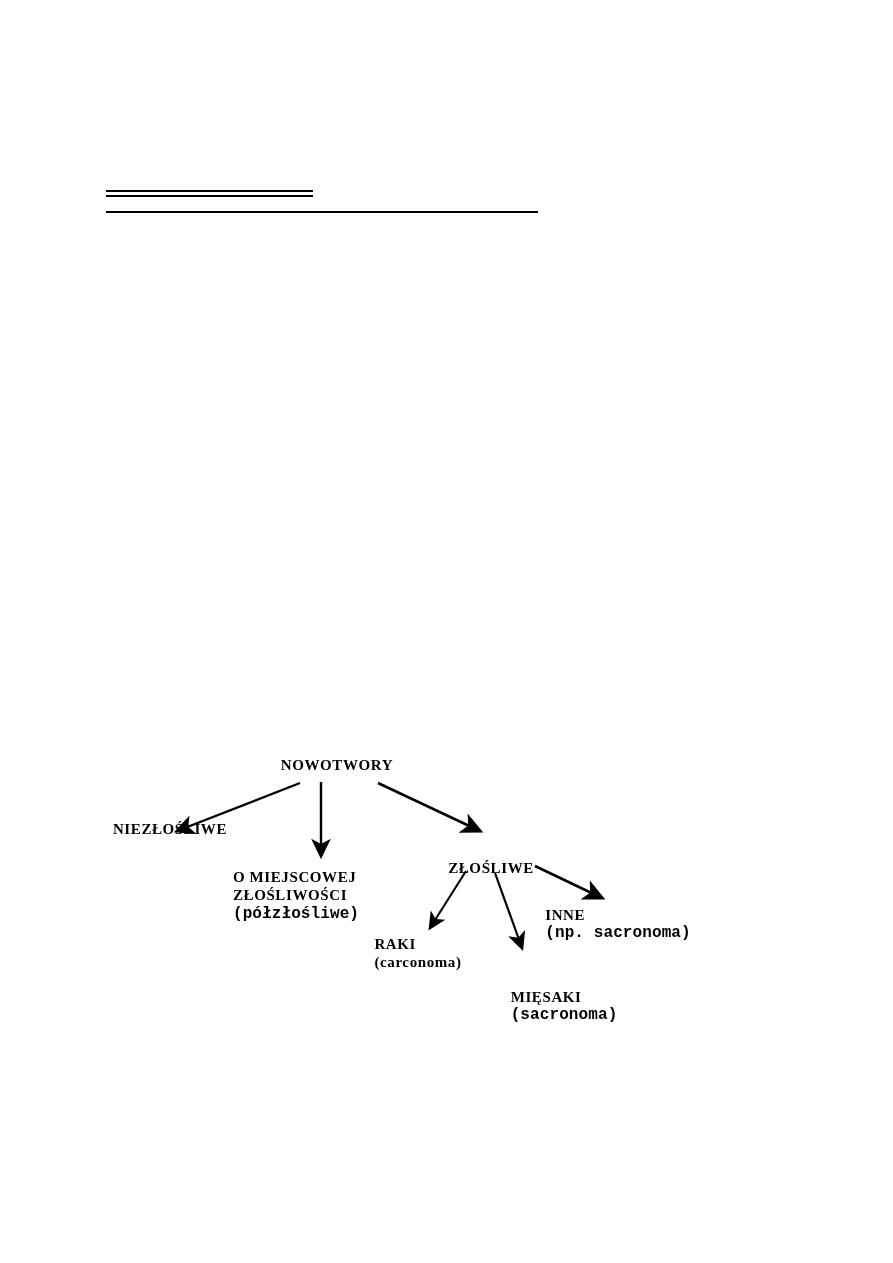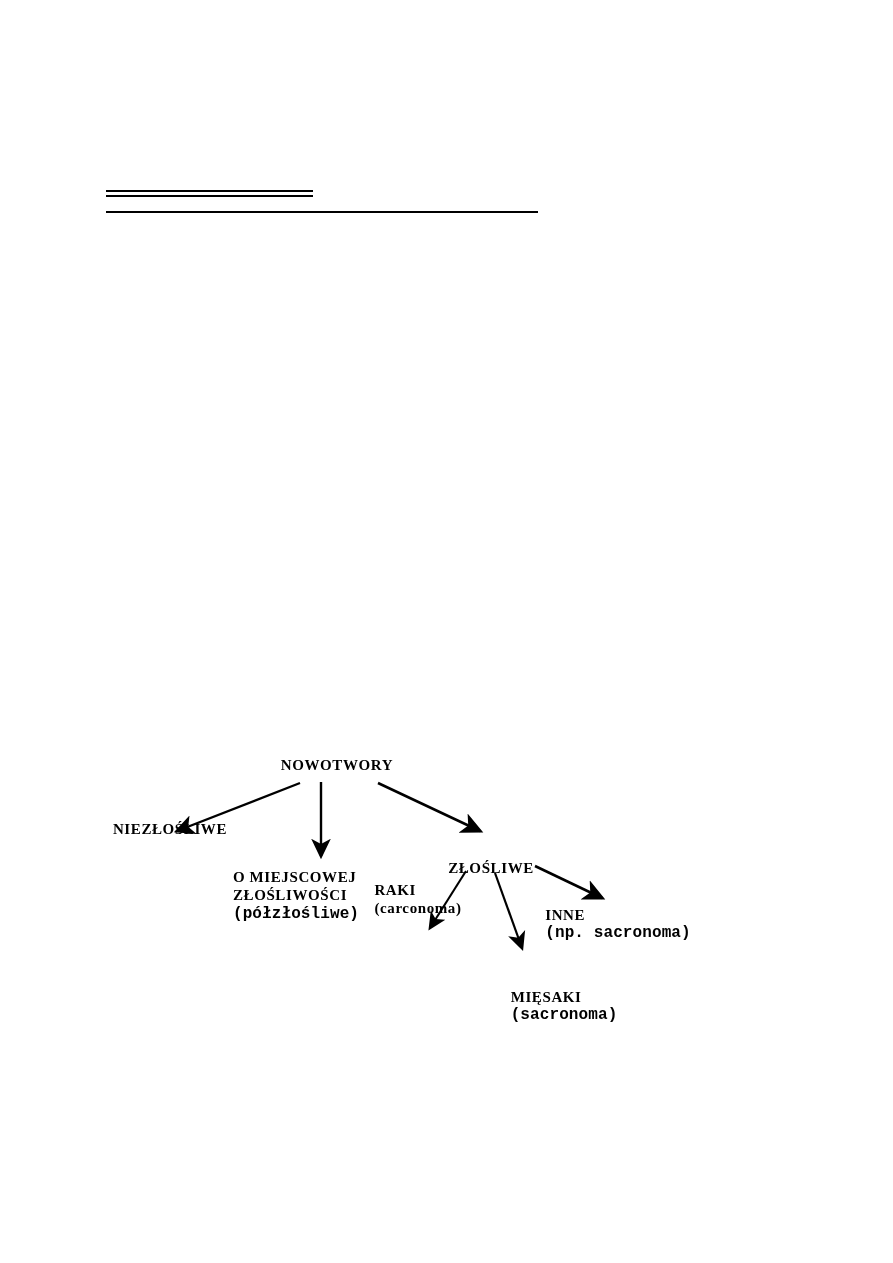--- a/index.html
+++ b/index.html
@@ -70,21 +70,21 @@
     font-size: 16px;
     font-weight: 700;
     letter-spacing: 0.1px;
   }
 
   
   #node-nowotwory        { left: 337px; top: 756px; }
   #node-niezlosliwe      { left: 170px; top: 820px; }
   #node-polzlosliwe      { left: 296px; top: 868px; }
   #node-zlosliwe         { left: 491px; top: 859px; }
-  #node-raki             { left: 418px; top: 881px; }
+  #node-raki             { left: 418px; top: 935px; }
   #node-miesaki          { left: 564px; top: 956px; margin-top: 32px; }
   #node-inne             { left: 618px; top: 906px; }
 </style>
 </head>
 <body>
 
 <div id="header-rules">
   <div class="rule rule-double-top"></div>
   <div class="rule rule-double-bot"></div>
   <div class="rule rule-long"></div>

